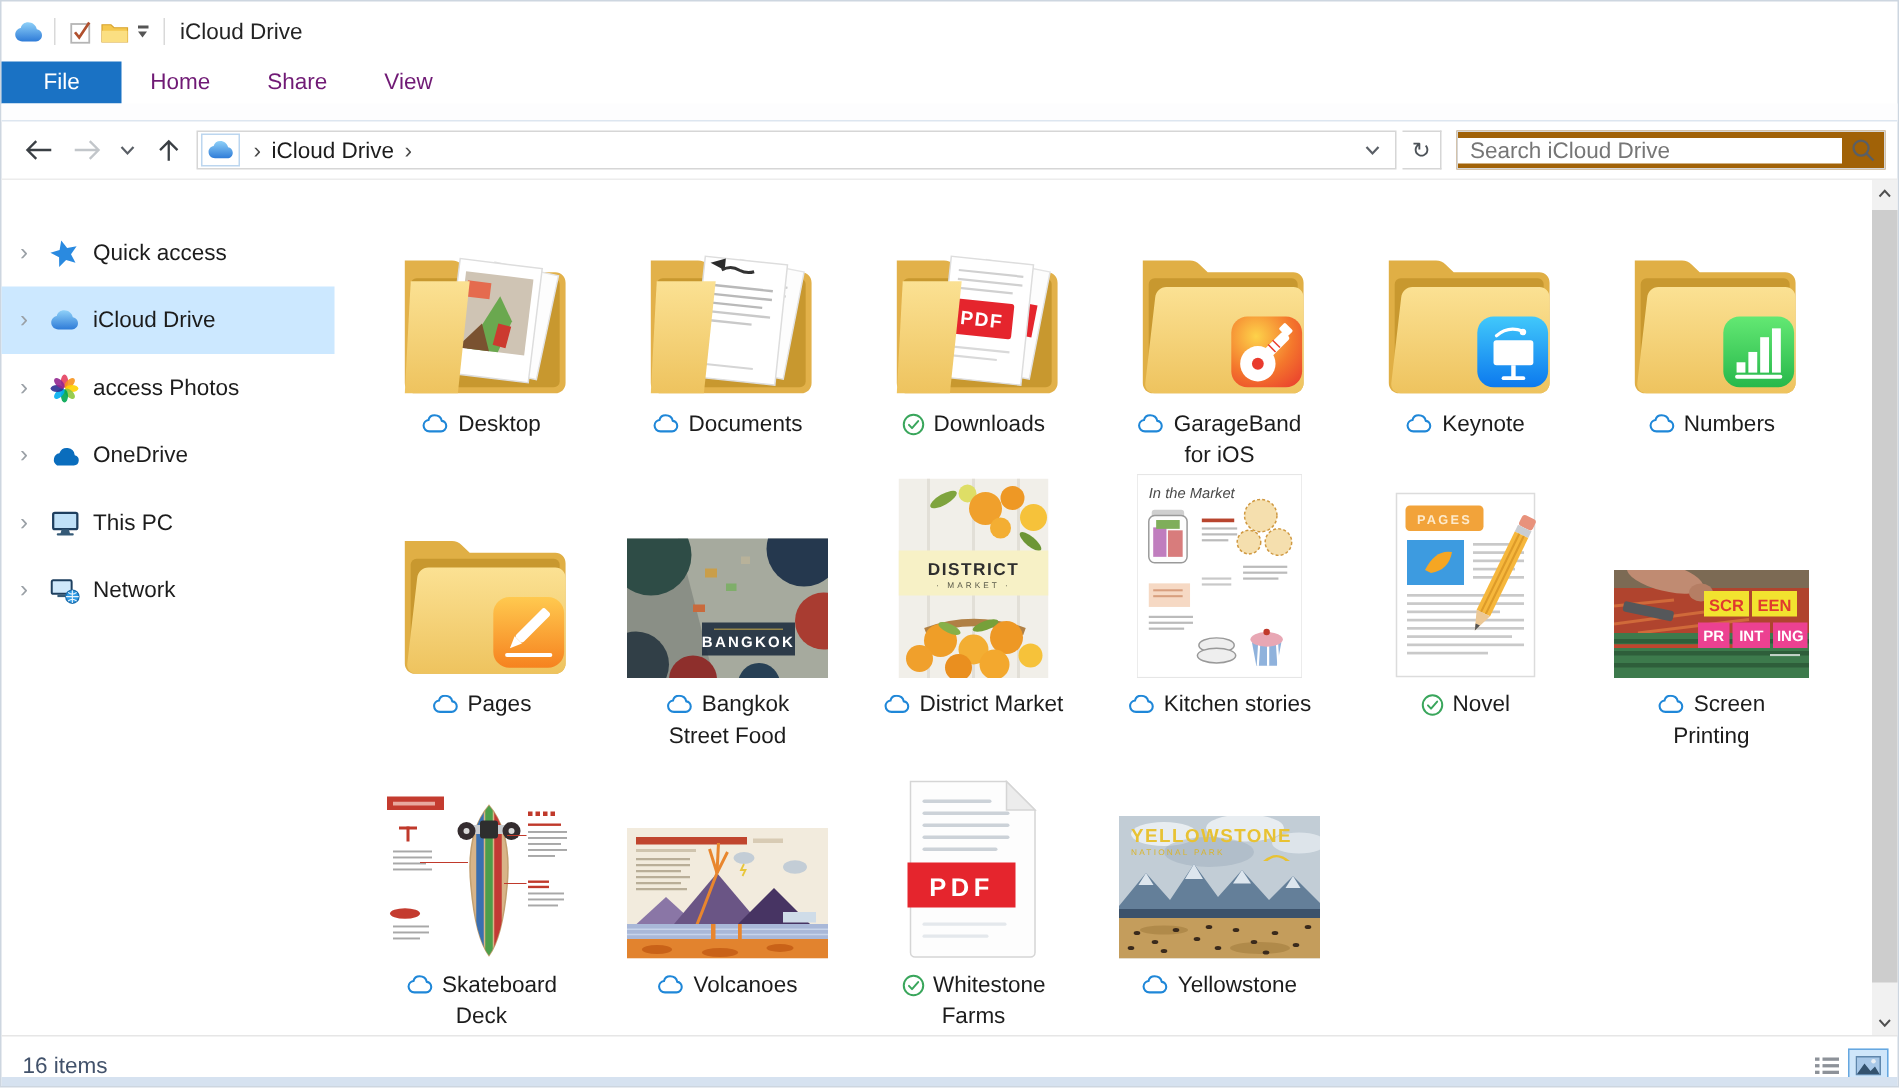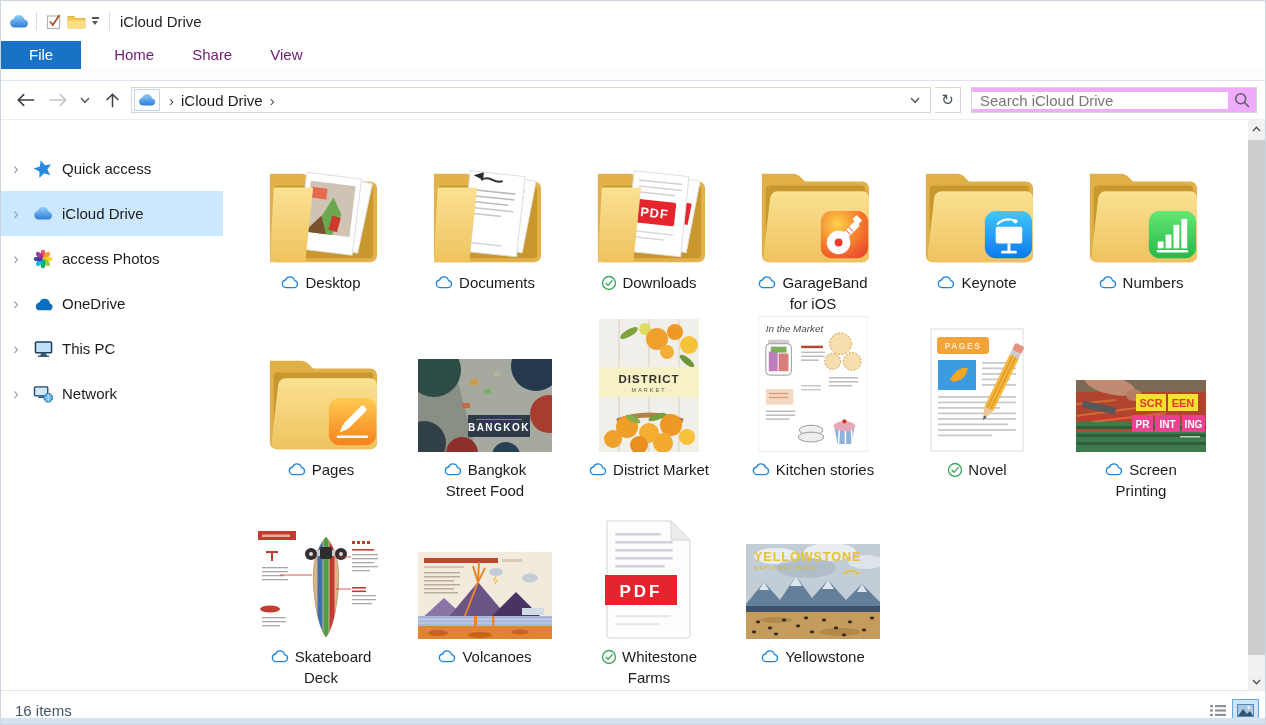--- a/index.html
+++ b/index.html
@@ -12,35 +12,35 @@
   .tb-sep { width:1px; height:18px; background:#d9d9d9; margin:0 6px; }
   .tb-ico { display:flex; align-items:center; justify-content:center; width:22px; height:22px; }
   .tb-drop { display:flex; flex-direction:column; align-items:center; gap:2px; width:16px; cursor:default; }
   .tb-drop .bar { width:7px; height:1.5px; background:#555; }
   .tb-drop .tri { width:0; height:0; border-left:3.5px solid transparent; border-right:3.5px solid transparent; border-top:4px solid #555; }
   .tb-title { font-size:15px; color:#242424; margin-left:4px; }
 
   
   .tabs { height:28px; display:flex; flex:none; }
   .tab { padding:0 19px; font-size:15px; line-height:28px; color:#701a75; cursor:default; }
-  .tab.active { background:#1a72c4; color:#fff; padding:0 28px; margin-right:14px; }
+  .tab.active { background:#1a72c4; color:#fff; padding:0 28px; }
   .ribbonstrip { height:12px; border-bottom:1px solid #dde6f0; background:#fdfdfe; flex:none; }
 
   
   .navbar { height:39px; display:flex; align-items:center; padding:0 8px 0 10px; gap:2px; border-bottom:1px solid #ececec; flex:none; }
   .navbtn { width:30px; height:28px; display:flex; align-items:center; justify-content:center; }
   .navbtn.small { width:20px; }
   .addressbar { flex:1; height:26px; border:1px solid #d6d6d6; display:flex; align-items:center; padding:0 2px; background:#fff; margin:0 2px; }
   .crumb-iconbox { width:26px; height:22px; border:1px solid #bcd6ef; display:flex; align-items:center; justify-content:center; margin-right:2px; }
   .crumb-sep { color:#4a4a4a; font-size:15px; padding:0 7px; }
   .crumb-label { font-size:15px; color:#1c1c1c; }
   .addr-spacer { flex:1; }
   .addr-drop { width:26px; height:22px; display:flex; align-items:center; justify-content:center; }
   .refreshbtn { width:26px; height:26px; border:1px solid #d6d6d6; border-left:none; display:flex; align-items:center; justify-content:center; font-size:15px; color:#4c5258; font-family:"DejaVu Sans",sans-serif; margin-right:8px; }
-  .searchbox { width:286px; height:26px; border:1px solid #d6d6d6; display:flex; align-items:center; background:#f0abfc; }
+  .searchbox { width:286px; height:26px; border:1px solid #d6d6d6; display:flex; align-items:center; background:#a16207; }
   .searchbox input { flex:1; border:none; outline:none; font-size:15px; padding:0 8px; color:#333; font-family:inherit; }
   .searchbox input::placeholder { color:#767676; }
   .search-ico { width:28px; display:flex; align-items:center; justify-content:center; }
 
   
   .main { flex:1; display:flex; min-height:0; }
   .sidebar { width:222px; flex:none; padding-top:26px; }
   .side-item { height:45px; display:flex; align-items:center; cursor:default; }
   .side-item.selected { background:#cce8ff; }
   .side-chevron { width:30px; text-align:center; color:#9aa0a6; font-size:16px; }

